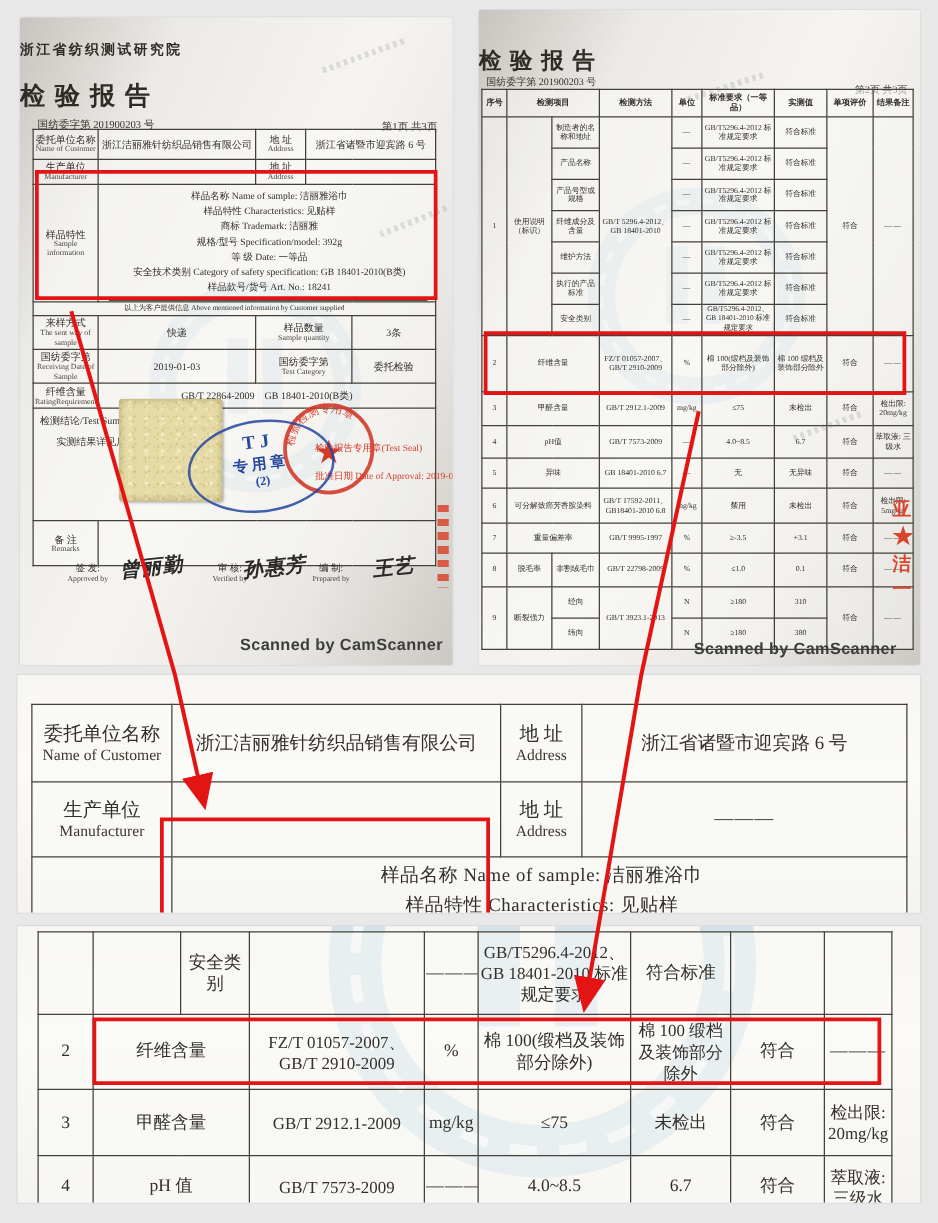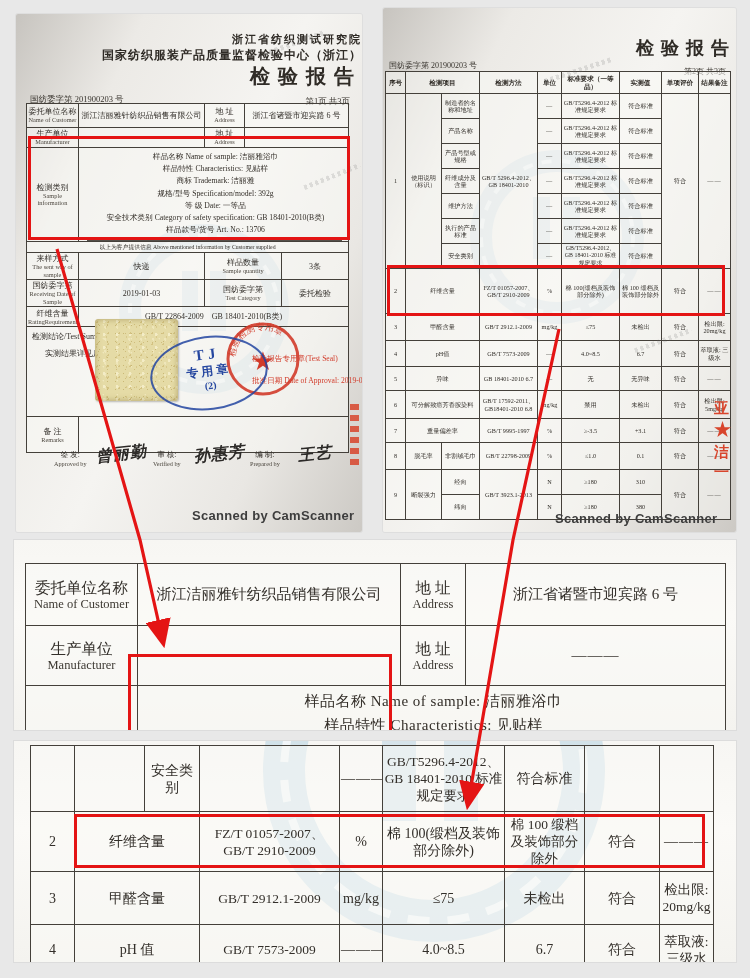--- a/index.html
+++ b/index.html
@@ -7,21 +7,21 @@
   body{font-family:"Liberation Serif","DejaVu Serif",serif;background:#e8e8e8;position:relative;overflow:hidden}
   .canvas{position:absolute;inset:0;width:750px;height:978px;background:#e8e8e8}
 
   
   .photo{position:absolute;overflow:hidden;border-radius:2px;
          background:linear-gradient(115deg,#c7c4bf 0%,#eceae6 22%,#f5f4f1 50%,#e9e7e3 76%,#ccc9c4 100%);
          box-shadow:0 0 0 1px rgba(0,0,0,.04)}
   .page1{left:16px;top:14px;width:346px;height:518px}
   .page2{left:383px;top:8px;width:353px;height:524px}
 
-  .ctr{text-align:right;color:#2f2b26}
+  .ctr{text-align:left;color:#2f2b26}
   .p1-org1{position:absolute;left:0;right:0;top:18px;font-size:11px;font-weight:bold;letter-spacing:2px}
   .p1-org2{position:absolute;left:0;right:0;top:33px;font-size:12px;font-weight:bold;letter-spacing:1px}
   .p1-title{position:absolute;left:0;right:0;top:49px;font-size:20px;font-weight:bold;letter-spacing:8px}
   .docline{position:absolute;font-size:8.5px;color:#37332d}
   .p1-doc{left:14px;top:80px}
   .p1-page{right:12px;top:82px}
   .p2-title{position:absolute;left:0;right:0;top:28px;font-size:18px;font-weight:bold;letter-spacing:7px}
   .p2-doc{left:6px;top:52px;font-size:8px}
   .p2-page{right:10px;top:58px;font-size:8px}
 
@@ -125,21 +125,20 @@
     <svg class="wm" style="left:98px;top:205px" width="180" height="180" viewBox="0 0 180 180">
       <circle cx="90" cy="90" r="74" fill="none" stroke="#a4c4d8" stroke-width="22" opacity="0.32"></circle>
       <circle cx="90" cy="90" r="74" fill="none" stroke="#ffffff" stroke-width="4" stroke-dasharray="10 9" opacity="0.55"></circle>
       <rect x="68" y="52" width="16" height="60" fill="#a4c4d8" opacity="0.3"></rect>
       <rect x="96" y="52" width="16" height="60" fill="#a4c4d8" opacity="0.3"></rect>
     </svg>
     <div class="smudge" style="left:240px;top:28px;width:70px;transform:rotate(-20deg)"></div>
     <div class="smudge" style="left:286px;top:160px;width:60px;transform:rotate(-22deg)"></div>
 
     <div class="ctr p1-org1">浙江省纺织测试研究院</div>
-    <div class="ctr p1-org2">国家纺织服装产品质量监督检验中心（浙江）</div>
     <div class="ctr p1-title">检验报告</div>
     <div class="docline p1-doc">国纺委字第 201900203 号</div>
     <div class="docline p1-page">第1页 共3页</div>
 
     <table class="t p1t">
       <colgroup>
           <col style="width:52px">
           <col style="width:126px">
           <col style="width:40px">
           <col style="width:37px">
@@ -165,31 +164,31 @@
             </td>
         <td class="val dash">———</td>
         <td>
               <span class="lab-cn">地 址</span>
               <span class="lab-en">Address</span>
             </td>
         <td colspan="2" class="val dash">———</td>
       </tr>
       <tr style="height:90px">
         <td>
-              <span class="lab-cn">检测类别</span>
+              <span class="lab-cn">样品特性</span>
               <span class="lab-en">Sample information</span>
             </td>
         <td colspan="4" class="sample-cell">
           <span class="sl">样品名称 Name of sample: 洁丽雅浴巾</span>
           <span class="sl">样品特性 Characteristics: 见贴样</span>
           <span class="sl">商标 Trademark: 洁丽雅</span>
           <span class="sl">规格/型号 Specification/model: 392g</span>
           <span class="sl">等 级 Date: 一等品</span>
           <span class="sl">安全技术类别 Category of safety specification: GB 18401-2010(B类)</span>
-          <span class="sl">样品款号/货号 Art. No.: 13706</span>
+          <span class="sl">样品款号/货号 Art. No.: 18241</span>
           <div class="sample-underline"></div>
         </td>
       </tr>
       <tr class="note-row" style="height:11px">
         <td colspan="5">以上为客户提供信息 Above mentioned information by Customer supplied</td>
       </tr>
       <tr style="height:24px">
         <td>
               <span class="lab-cn">来样方式</span>
               <span class="lab-en">The sent way of sample</span>
@@ -254,21 +253,21 @@
     <div class="red-lines rl1">检验报告专用章(Test Seal)</div>
     <div class="red-lines rl2">批准日期 Date of Approval: 2019-01-07</div>
     <div class="edge-red-left"></div>
 
     <div class="sign-row">
       <span class="sg" style="left:38px">
           <span class="sgl">签 发:</span>
           <span class="sge">Approved by</span>
         </span>
       <span class="sig-name" style="left:80px">曾丽勤</span>
-      <span class="sg" style="left:137px">
+      <span class="sg" style="left:154px">
           <span class="sgl">审 核:</span>
           <span class="sge">Verified by</span>
         </span>
       <span class="sig-name" style="left:178px">孙惠芳</span>
       <span class="sg" style="left:234px">
           <span class="sgl">编 制:</span>
           <span class="sge">Prepared by</span>
         </span>
       <span class="sig-name" style="left:282px">王艺</span>
     </div>

